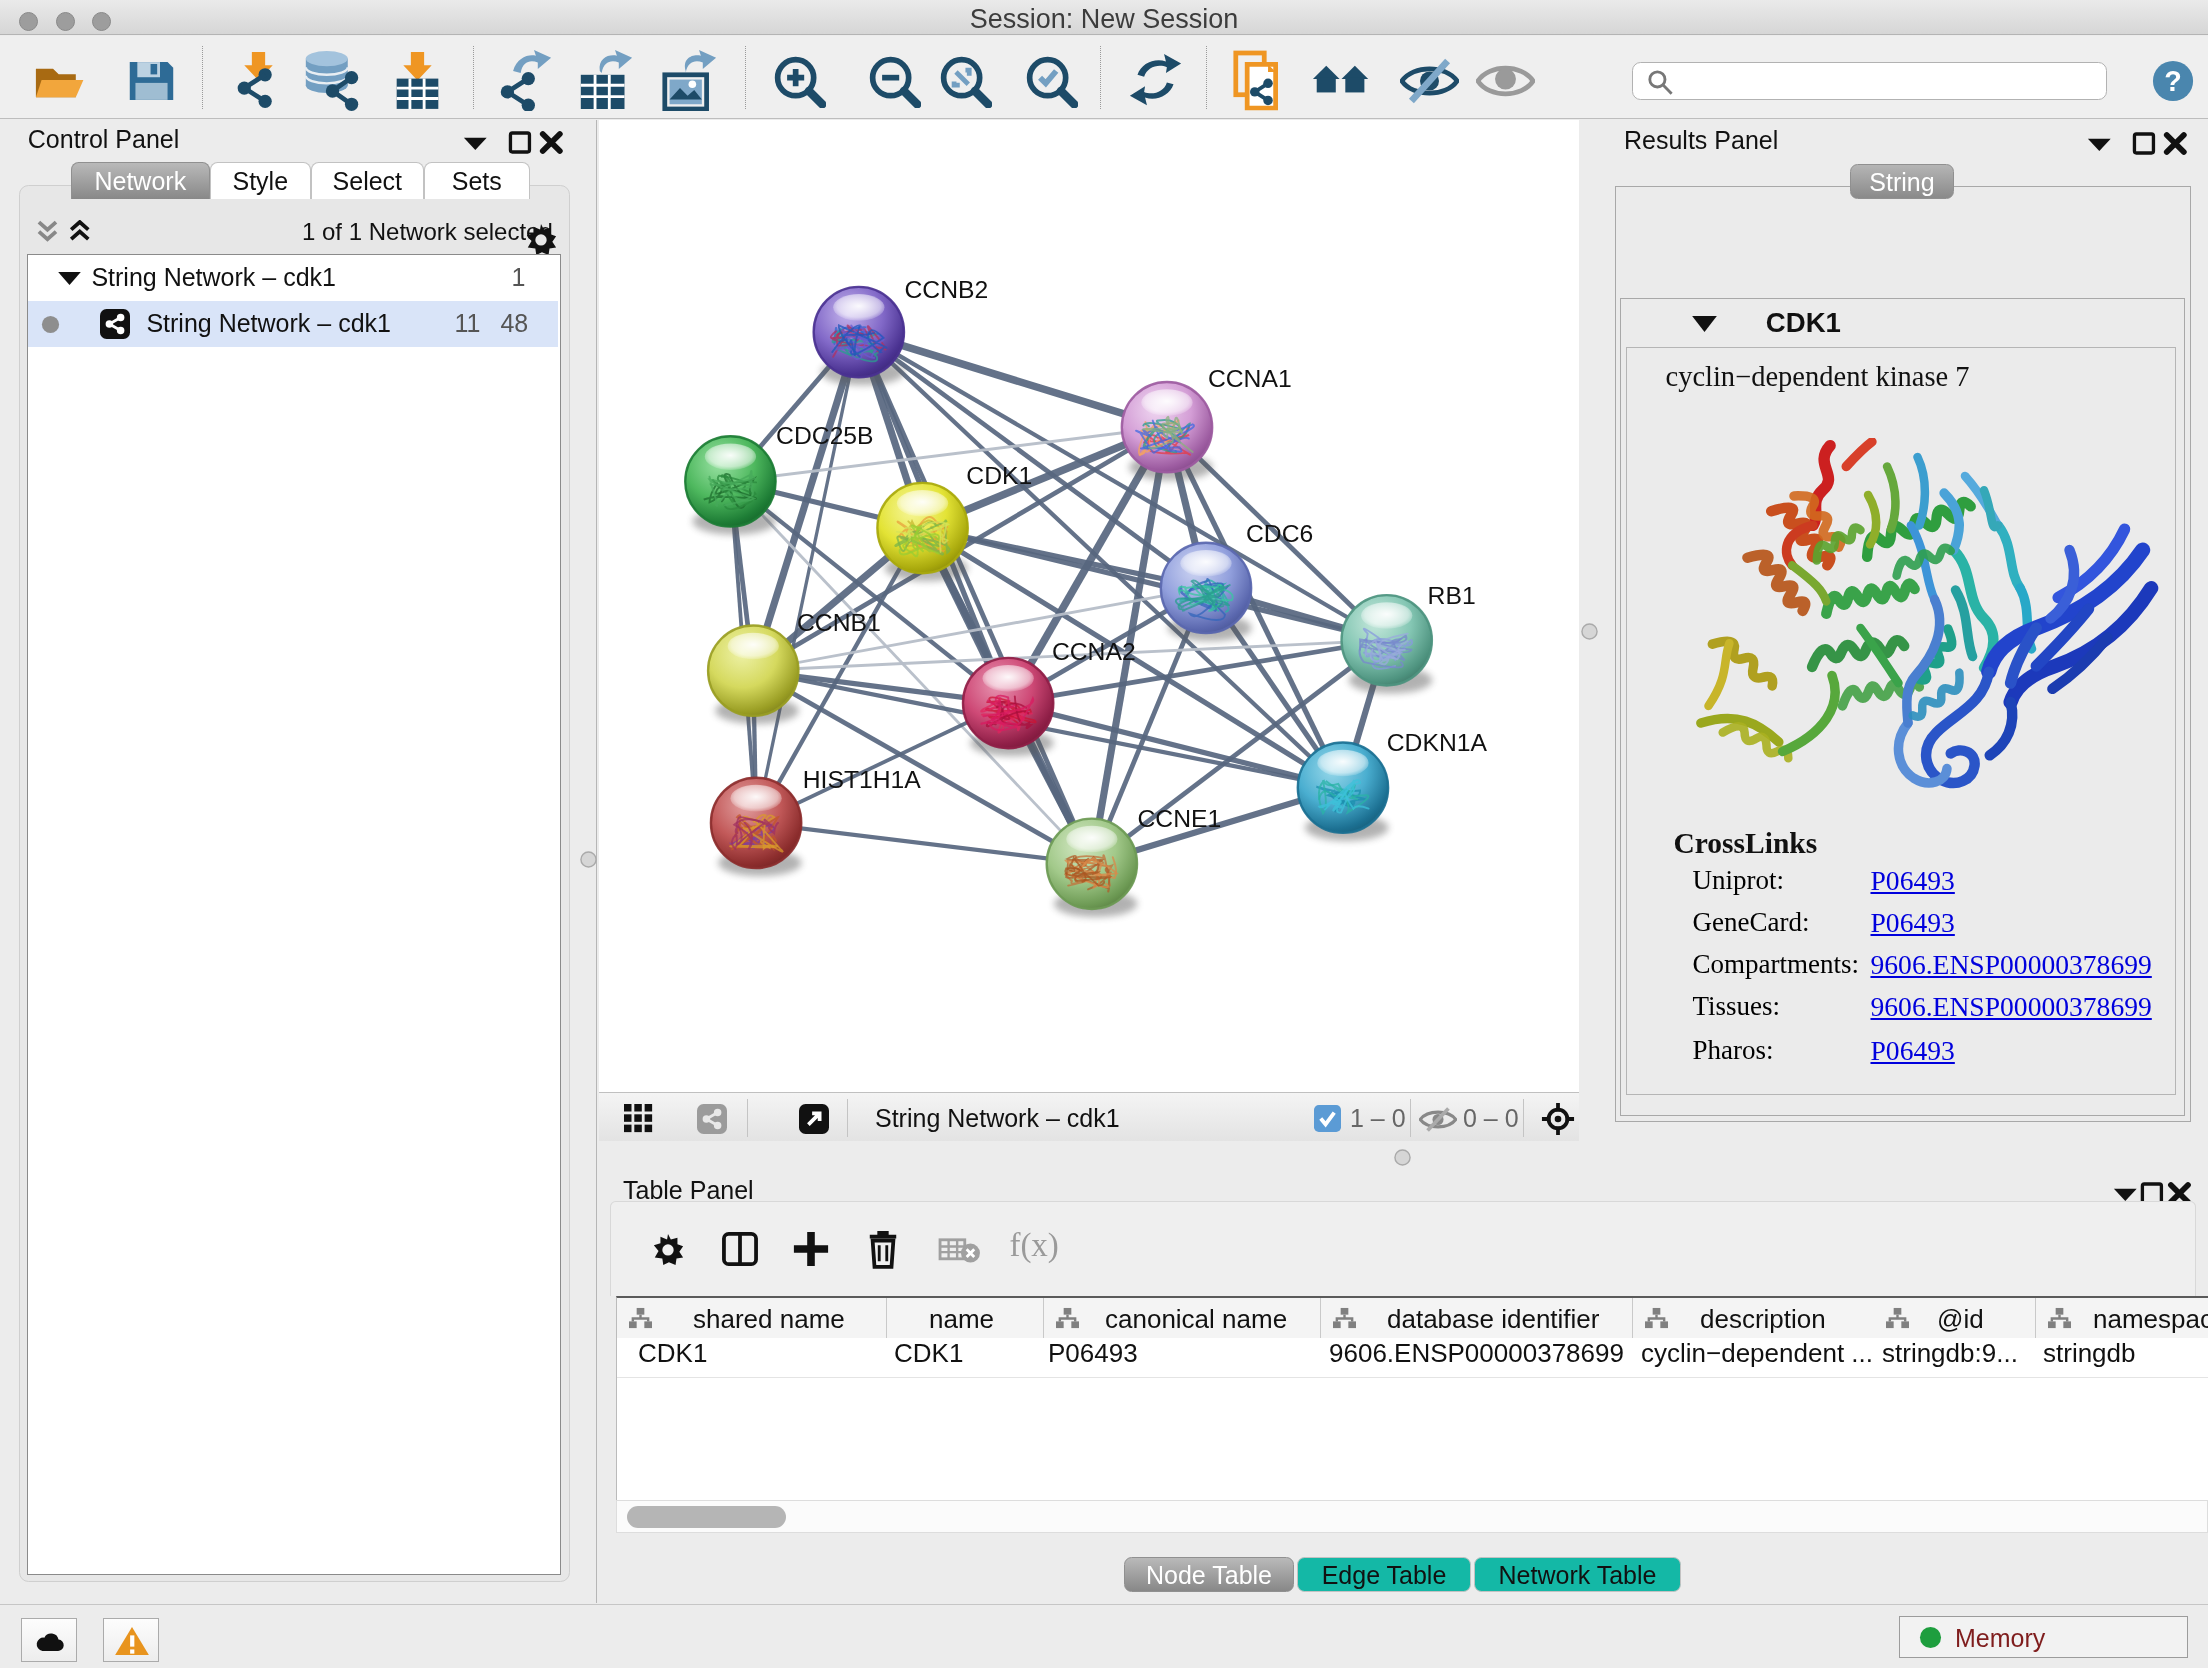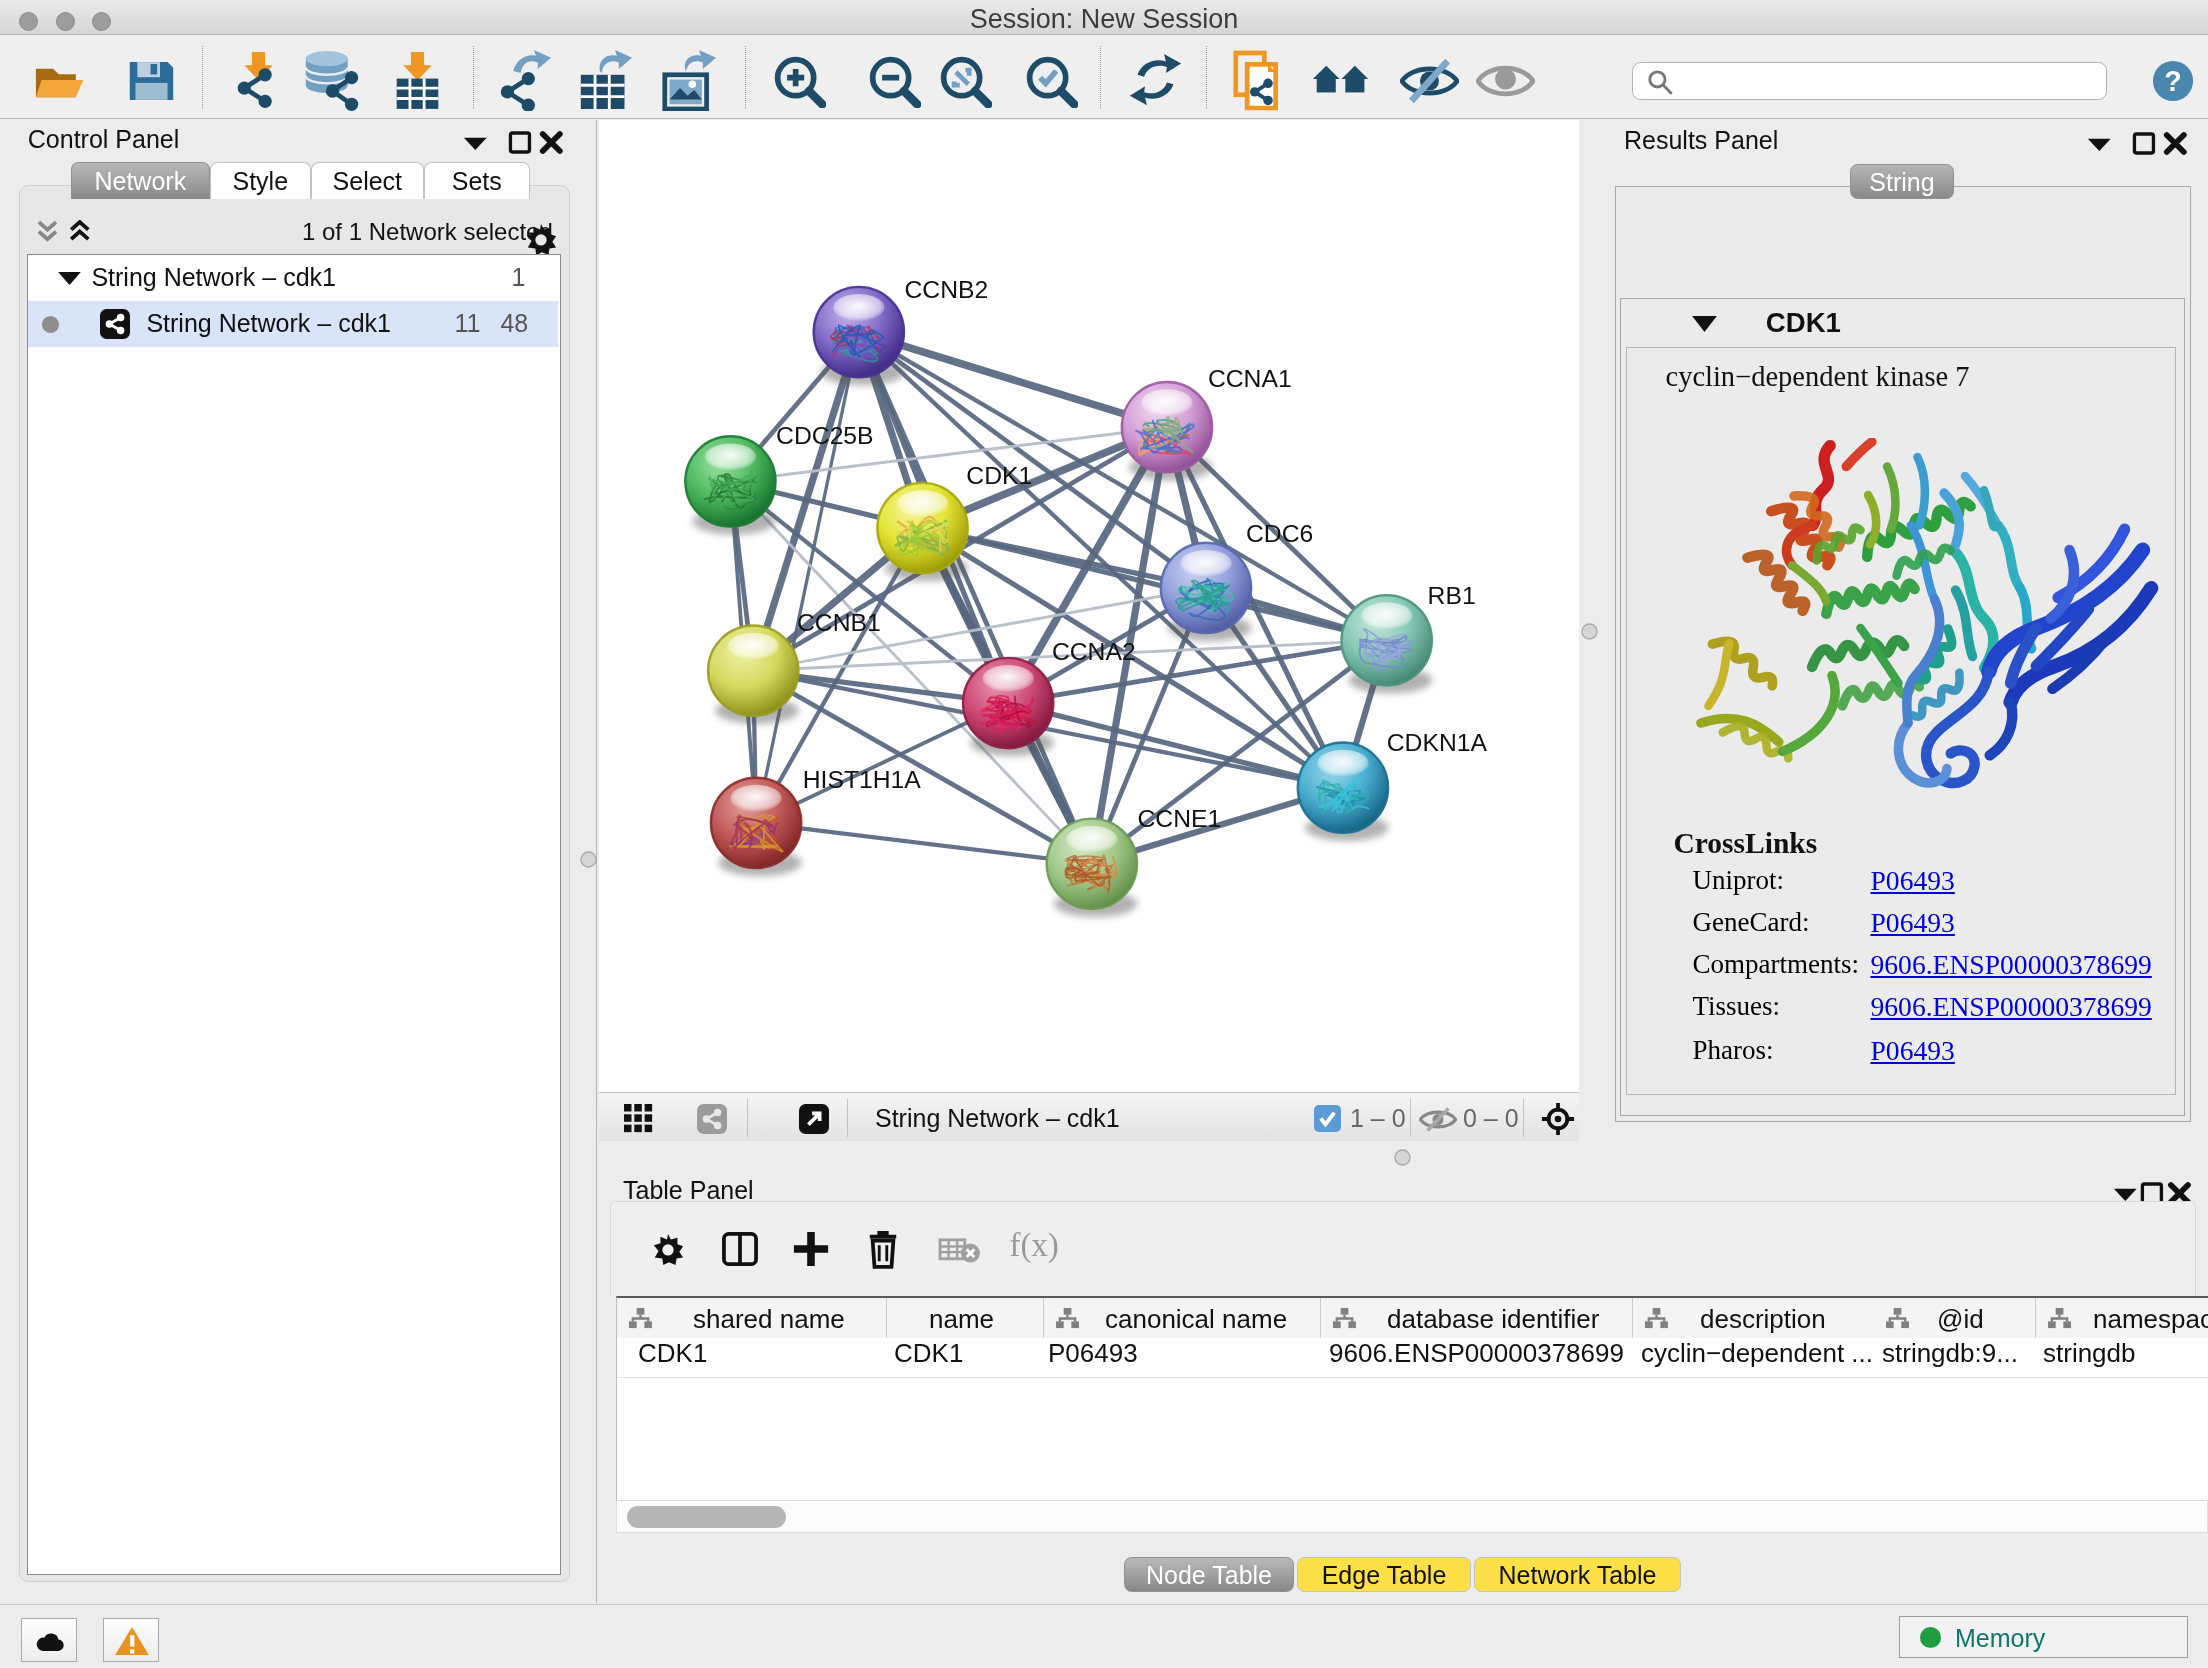--- a/index.html
+++ b/index.html
@@ -36,25 +36,25 @@
 .xlabel{position:absolute;left:65px;font-size:27px;color:#000000}
 .xval{position:absolute;left:243px;font-size:27.6px;color:#0000dd;text-decoration:underline}
 
 #tablepanel{left:599px;top:1173px;width:1609px;height:430px;background:#ececec}
 #tbar{position:absolute;left:11.4px;top:27.6px;width:1586px;height:95px;background:#efefef;border:1px solid #d8d8d8;border-radius:5.7px 5.7px 0 0;border-bottom:none}
 #ttable{position:absolute;left:17px;top:123px;width:1592px;height:204px;background:#fff;border-top:2.9px solid #5a5a5a;border-left:1px solid #bbb}
 .th{position:absolute;top:0;height:40px;background:#f4f4f4;border-right:1.9px solid #c9c9c9;font-size:26px;color:#111}
 .td{position:absolute;top:40px;height:39px;font-size:26px;color:#111}
 #tscroll{position:absolute;left:17px;top:327px;width:1592px;height:33px;background:#fbfbfb;border:1px solid #ddd}
 #tthumb{position:absolute;left:9.5px;top:4.8px;width:159px;height:22px;background:#b5b5b5;border-radius:11.4px}
-.btab{position:absolute;top:384px;height:35px;background:#fde047;border:1px solid #c2c2c2;border-radius:7.6px;font-size:25px;text-align:center;line-height:34px;color:#111}
+.btab{position:absolute;top:384px;height:35px;background:#14b8a6;border:1px solid #c2c2c2;border-radius:7.6px;font-size:25px;text-align:center;line-height:34px;color:#111}
 
 #statusbar{left:0;top:1604px;width:2208px;height:65px;background:#ececec;border-top:1px solid #c6c6c6}
 .sbtn{position:absolute;top:13.3px;width:56px;height:44px;background:linear-gradient(#fdfdfd,#ededed);border:1.9px solid #ababab}
-#membtn{position:absolute;left:1899px;top:11.4px;width:289px;height:42px;background:#f2f2f2;border:1.9px solid #9c9c9c;font-size:25px;color:#0f766e}
+#membtn{position:absolute;left:1899px;top:11.4px;width:289px;height:42px;background:#f2f2f2;border:1.9px solid #9c9c9c;font-size:25px;color:#7f1d1d}
 </style></head><body>
 <div id="root">
     <div class="abs" id="titlebar">
       <div class="tl" style="left:19px"></div>
       <div class="tl" style="left:56px"></div>
       <div class="tl" style="left:92px"></div>
       <div id="title">Session: New Session</div>
     </div>
     <div class="abs" id="toolbar">
       <svg class="abs" style="left:34px;top:25px" width="57" height="40" viewBox="0 0 60 42">

